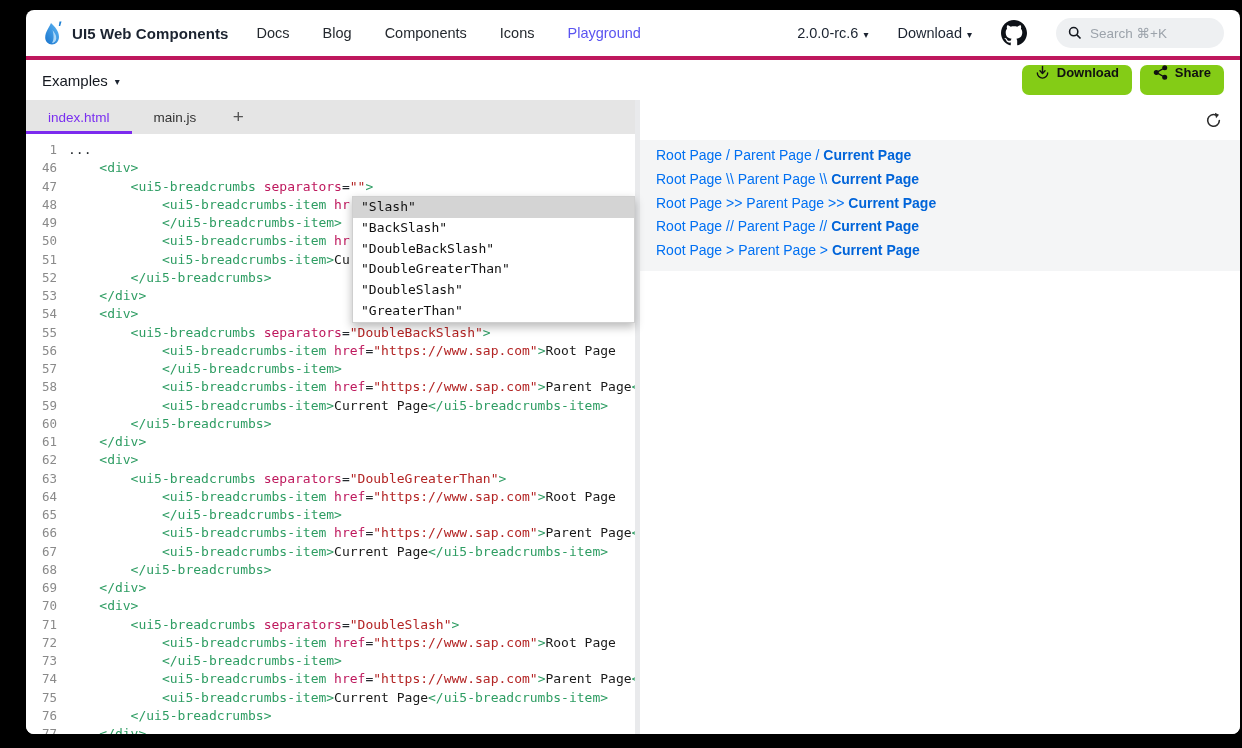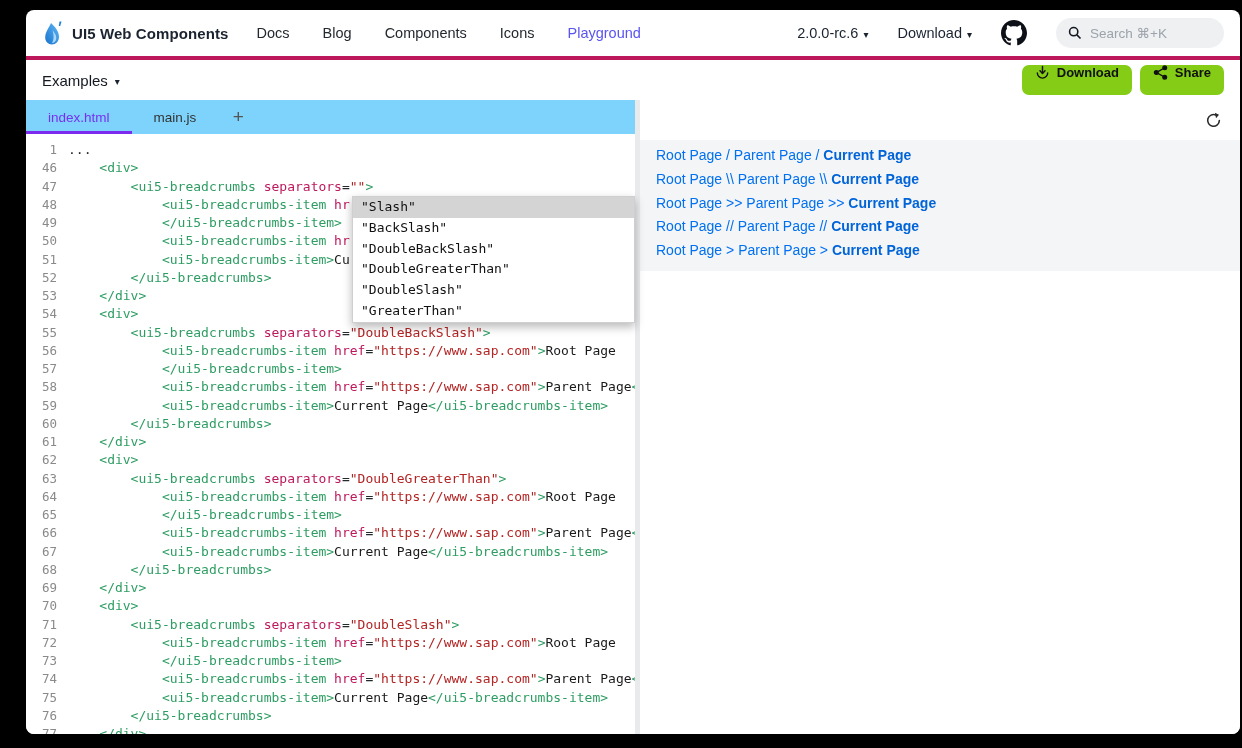--- a/index.html
+++ b/index.html
@@ -26,21 +26,21 @@
   .toolbar-right { margin-left:auto; display:flex; align-items:center; gap:8px; }
   .btn { display:flex; align-items:flex-start; gap:7px; background:#84cc16; border:none; border-radius:7px; height:30px; padding:0 13px; font-size:13px; font-weight:bold; color:#111; cursor:pointer; font-family:"Liberation Sans",sans-serif; }
 
   
   .content { position:absolute; top:90px; left:0; right:0; bottom:0; display:flex; }
   .editor-pane { width:609px; position:relative; display:flex; flex-direction:column; }
   .splitter { width:5px; background:#e9eaec; cursor:col-resize; }
   .preview-pane { flex:1; display:flex; flex-direction:column; background:#fff; }
 
   
-  .tabbar { height:34px; background:#7dd3fc; display:flex; align-items:stretch; flex:none; }
+  .tabbar { height:34px; background:#e5e5e5; display:flex; align-items:stretch; flex:none; }
   .tab { padding:0 22px; display:flex; align-items:center; font-size:13.5px; color:#333; cursor:pointer; position:relative; }
   .tab.active { color:#7a2ff0; }
   .tab.active::after { content:""; position:absolute; left:0; right:0; bottom:0; height:3px; background:#7c2bee; }
   .add-tab { width:40px; display:flex; align-items:center; justify-content:center; font-size:19px; color:#555; cursor:pointer; }
 
   
   .code-area { flex:1; background:#fff; overflow:hidden; padding-top:7px; position:relative; }
   .cl { display:flex; line-height:18.25px; height:18.25px; white-space:pre; }
   .ln { width:31px; margin-right:11px; text-align:right; color:#8a8a8a; font-family:"DejaVu Sans Mono",monospace; font-size:12.5px; flex:none; user-select:none; }
   .code { font-family:"DejaVu Sans Mono",monospace; font-size:13px; color:#1a1a1a; }

